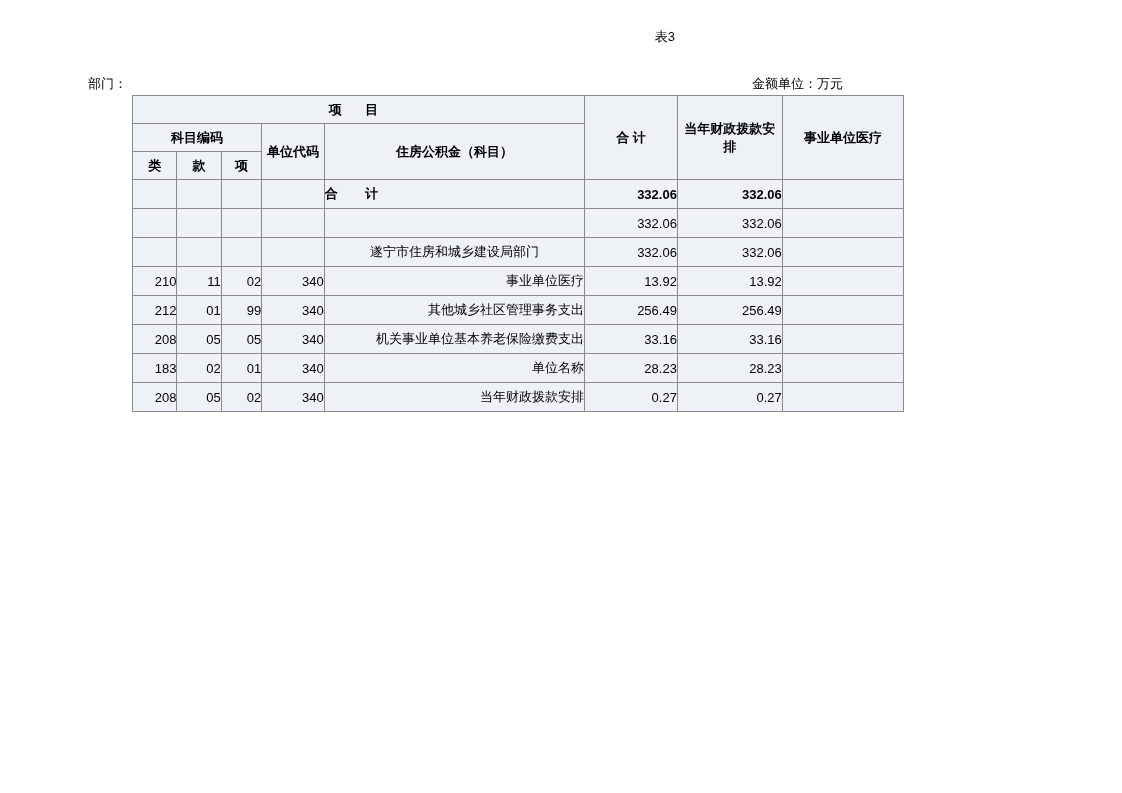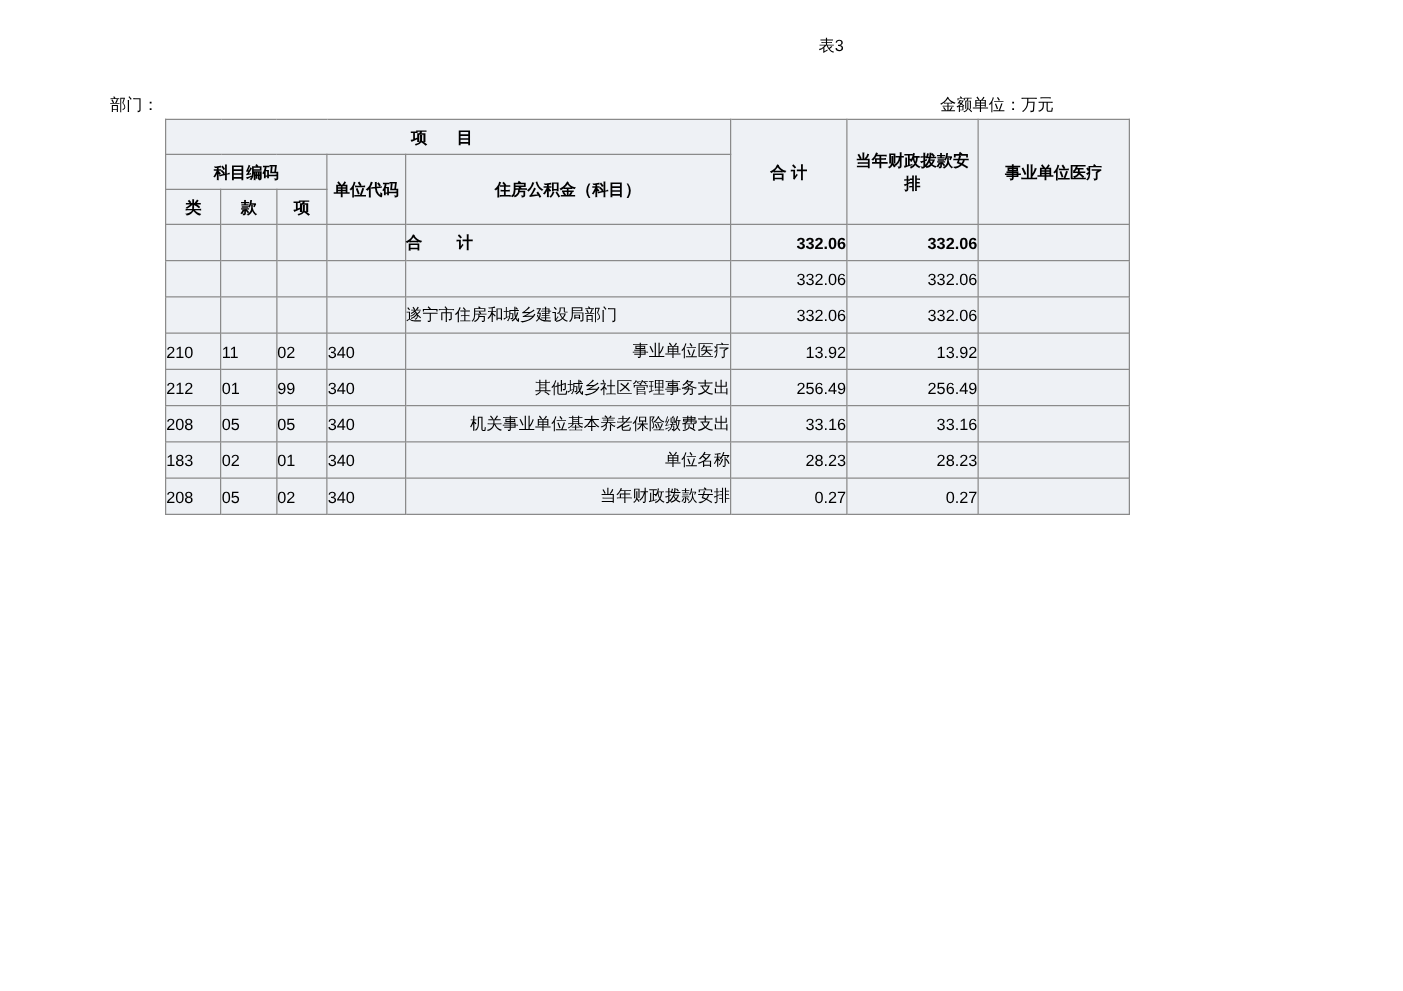--- a/index.html
+++ b/index.html
@@ -75,23 +75,23 @@
     font-weight: bold;
     text-align: center;
     height: 27px;
   }
   table.budget td {
     background: #eef1f5;
     height: 28px;
   }
   .hdr-项目 { letter-spacing: 10px; padding-left: 8px; }
   .c-code { text-align: center; font-family: "Liberation Serif", serif; font-size: 13px; padding-left: 4px; }
-  td.c-code { text-align: left; padding-left: 6px; }
+  td.c-code { text-align: right; padding-left: 6px; }
   .c-name { text-align: right; padding-left: 14px; font-family: "Liberation Serif", serif; font-size: 14px; }
-  .c-name-center { font-family: "Liberation Serif", serif; font-size: 14px; }
+  .c-name-center { text-align: center; font-family: "Liberation Serif", serif; font-size: 14px; }
   .c-num { text-align: right; padding-right: 9px; font-family: "Liberation Serif", serif; font-size: 14px; }
   .bold { font-weight: bold; }
   .sum-label { letter-spacing: 12px; padding-left: 140px; font-weight: bold; font-size: 14px; font-family: "Liberation Serif", serif; }
   col.w-lei { width: 44px; }
   col.w-kuan { width: 44px; }
   col.w-xiang { width: 40px; }
   col.w-unitcode { width: 62px; }
   col.w-unitname { width: 258px; }
   col.w-total { width: 92px; }
   col.w-alloc { width: 104px; }

